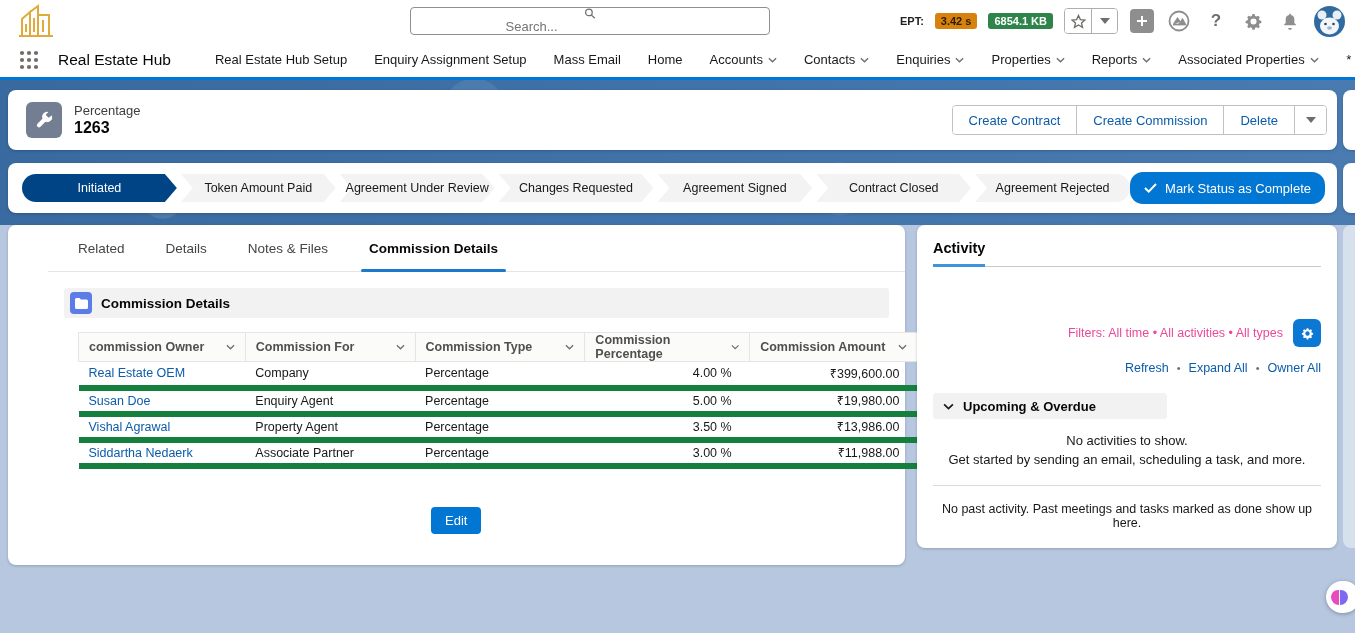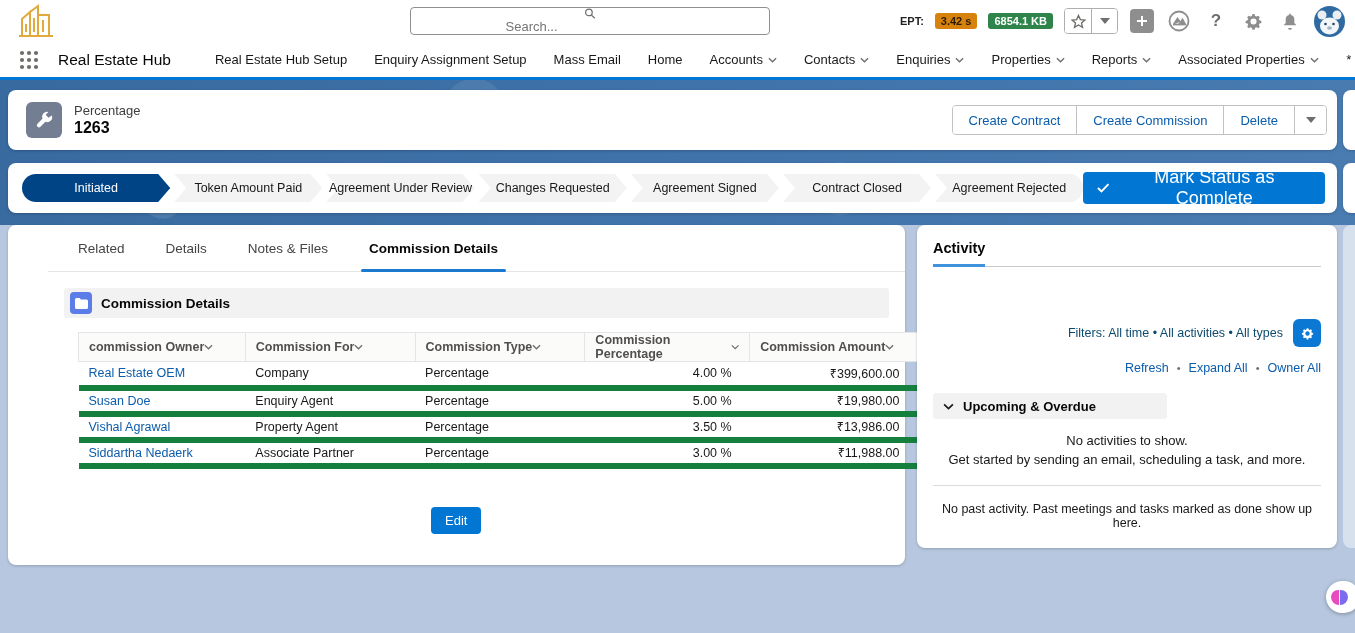--- a/index.html
+++ b/index.html
@@ -60,49 +60,49 @@
   .path { display:flex; gap:4px; margin-left:14px; width:1108px; height:28px; }
   .stage { flex:1; height:28px; position:relative; cursor:pointer; }
   .stage .shape { position:absolute; inset:0; background:#f3f3f3;
       clip-path:polygon(0 0, calc(100% - 12px) 0, 100% 50%, calc(100% - 12px) 100%, 0 100%, 12px 50%); }
   .stage.first { border-radius:14px 0 0 14px; overflow:hidden; }
   .stage.first .shape { clip-path:polygon(0 0, calc(100% - 12px) 0, 100% 50%, calc(100% - 12px) 100%, 0 100%); background:#014486; }
   .stage.last { border-radius:0 14px 14px 0; overflow:hidden; }
   .stage.last .shape { clip-path:polygon(0 0, 100% 0, 100% 100%, 0 100%, 12px 50%); }
   .stage .lbl { position:absolute; inset:0; display:flex; align-items:center; justify-content:center; font-size:12.5px; color:#181818; }
   .stage.first .lbl { color:#fff; }
-  .mark-btn { margin-left:auto; margin-right:12px; height:32px; background:#0176d3; color:#fff; border:none; border-radius:4px; font-family:inherit; font-size:18px; padding:0 14px; display:flex; align-items:center; gap:8px; cursor:pointer; }
+  .mark-btn { margin-left:auto; margin-right:12px; height:32px; background:#0176d3; color:#fff; border:none; border-radius:13px; font-family:inherit; font-size:13px; padding:0 14px; display:flex; align-items:center; gap:8px; cursor:pointer; }
 
   
   .main-card { left:8px; top:225px; width:897px; height:340px;padding-left:40px; }
   .tabs-row { display:flex; gap:41px; padding:0 0 0 30px; height:47px; align-items:center; border-bottom:1px solid #e5e5e5; }
   .tab { font-size:13.5px; color:#444; height:47px; display:flex; align-items:center; cursor:pointer; position:relative; }
   .tab.active { font-weight:bold; color:#080707; }
   .tab.active::after { content:""; position:absolute; left:-8px; right:-8px; bottom:0; height:3px; background:#1b79d0; border-radius:2px; }
   .section-bar { margin:16px 16px 0 16px; height:30px; background:#f3f2f2; border-radius:3px; display:flex; align-items:center; padding-left:6px; gap:9px; }
   .folder-tile { width:22px; height:22px; border-radius:4px; background:#5c7ce8; display:flex; align-items:center; justify-content:center; }
   .section-title { font-size:13.5px; font-weight:bold; color:#080707; }
 
   .ctable { margin:14px 0 0 30px; width:840px; border-collapse:collapse; font-size:12.5px; }
   .ctable th { background:#fbfbfa; border:1px solid #e5e5e5; font-weight:bold; color:#514f4d; text-align:left; height:28px; padding:0 10px; cursor:pointer; }
-  .ctable th .th-in { display:flex; align-items:center; }
+  .ctable th .th-in { display:flex; align-items:center; justify-content:space-between; }
   .ctable td { border-bottom:6px solid #15803d; height:26px; padding:0 10px; color:#181818; }
   .ctable td.link { color:#0b5cab; cursor:pointer; }
   .ctable th.num .th-in, .ctable td.num { text-align:right; }
   .ctable td.num { padding-right:18px; }
   .col-owner{width:167px}.col-for{width:170px}.col-type{width:170px}.col-pct{width:165px}.col-amt{width:168px}
 
   .edit-btn { position:absolute; left:423px; top:282px; background:#0176d3; color:#fff; border:none; border-radius:4px; font-family:inherit; font-size:13px; padding:6px 14px; cursor:pointer; }
 
   
   .activity-card { left:917px; top:225px; width:420px; height:323px; padding:14px 16px; }
   .act-title { font-size:14.5px; font-weight:bold; color:#080707; display:inline-block; padding-bottom:8px; border-bottom:3px solid #3f93dc; }
   .act-rule { border-top:1px solid #c9c9c9; margin-top:-1px; }
   .filters-row { display:flex; justify-content:flex-end; align-items:center; gap:10px; margin-top:52px; }
-  .filters-text { font-size:12.5px; color:#0c4a6e; }
+  .filters-text { font-size:12.5px; color:#ec4899; }
   .gear-btn { width:28px; height:28px; background:#0b78d3; border-radius:6px; border:none; display:flex; align-items:center; justify-content:center; cursor:pointer; }
   .links-row { display:flex; justify-content:flex-end; align-items:center; gap:8px; margin-top:14px; font-size:12.5px; }
   .act-link { color:#0b5cab; cursor:pointer; }
   .dotsep { color:#706e6b; font-size:11px; }
   .upcoming-bar { margin-top:18px; width:234px; height:26px; background:#f3f2f2; border-radius:3px; display:flex; align-items:center; gap:9px; padding-left:10px; cursor:pointer; }
   .upcoming-bar .t { font-size:13px; font-weight:bold; color:#080707; }
   .empty1 { text-align:center; font-size:13px; margin-top:14px; }
   .empty2 { text-align:center; font-size:13px; margin-top:4px; }
   .act-rule2 { border-top:1px solid #dddbda; margin-top:18px; }
   .past-text { text-align:center; font-size:12.5px; margin-top:16px; color:#181818; }

